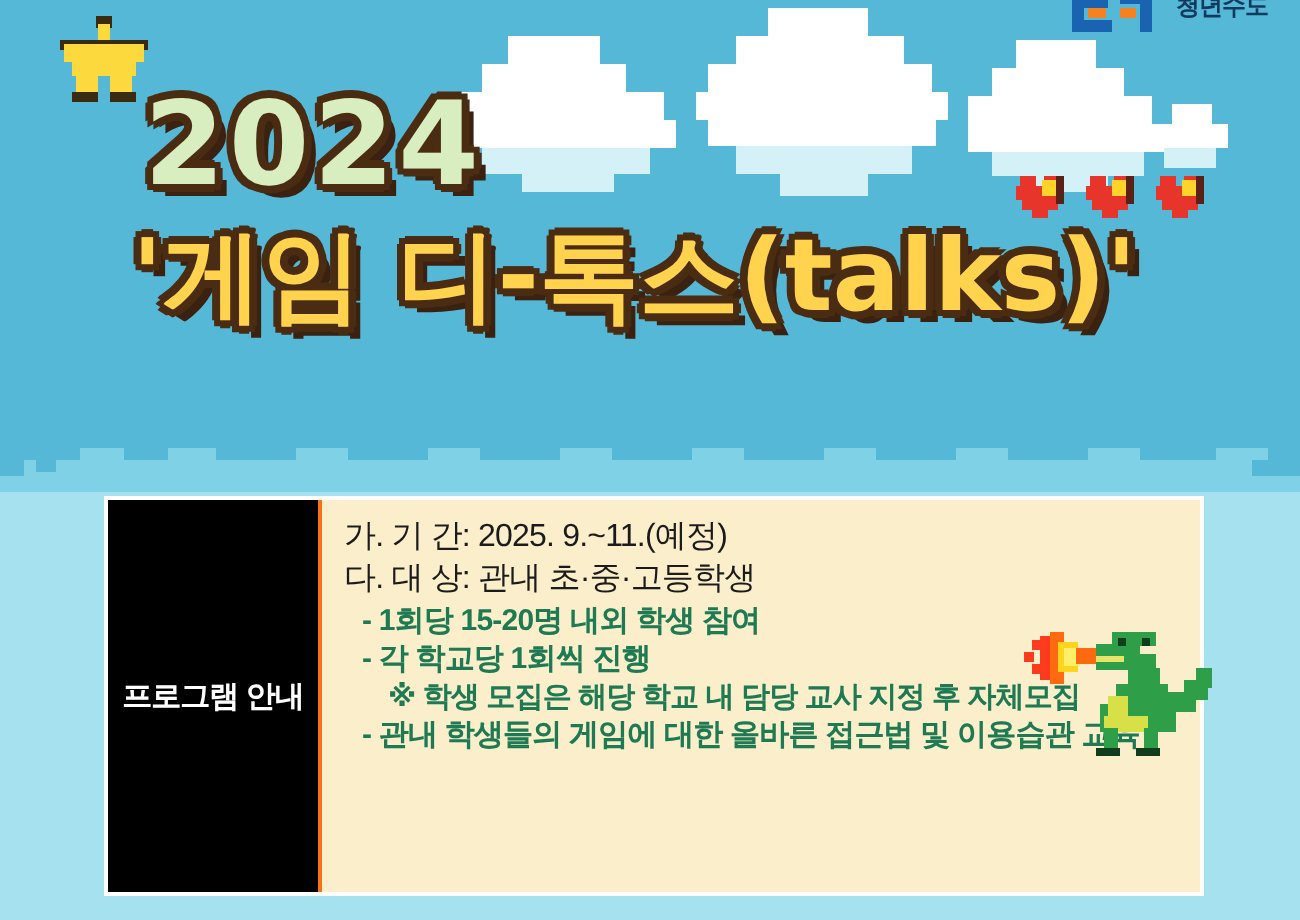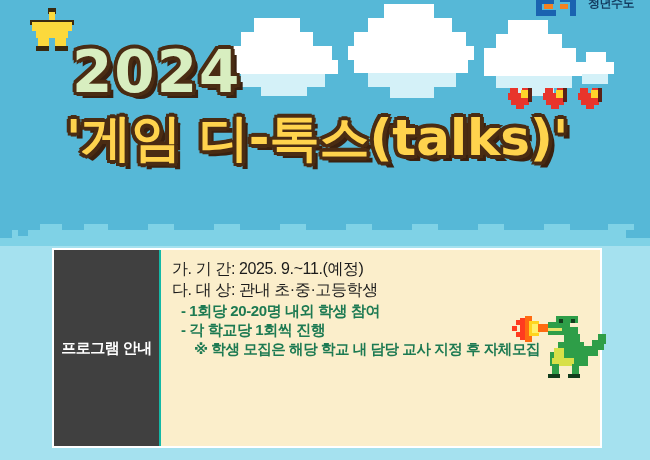--- a/index.html
+++ b/index.html
@@ -79,24 +79,24 @@
     font-size:12px;font-weight:bold;letter-spacing:-0.5px;white-space:nowrap;
   }
 
   
   .panel{
     position:absolute;left:52px;top:248px;width:550px;height:200px;
     background:#fbeecb;border:2px solid #ffffff;box-sizing:border-box;
     display:flex;
   }
   .panel-label{
-    width:105px;min-width:105px;background:#404040;
+    width:105px;min-width:105px;background:#000000;
     display:flex;align-items:center;justify-content:center;
     color:#ffffff;font-size:15px;font-weight:bold;letter-spacing:-0.5px;
-    border-right:2px solid #14b8a6;
+    border-right:2px solid #f97316;
   }
   .panel-body{
     flex:1;padding:9px 0 0 11px;position:relative;
   }
   .row{white-space:nowrap;line-height:1.30;letter-spacing:-0.4px;}
   .lvl1{font-size:16px;font-weight:normal;color:#1b1b1b;}
   .lvl2{font-size:15px;font-weight:bold;color:#1d7a52;padding-left:9px;}
   .lvl3{font-size:14.5px;font-weight:bold;color:#1d7a52;padding-left:22px;}
 
   
@@ -219,23 +219,24 @@
 
   <div class="year">2024</div>
   <div class="maintitle">'게임 디-톡스(talks)'</div>
 
 
   <div class="panel">
     <div class="panel-label">프로그램 안내</div>
     <div class="panel-body">
       <div class="row lvl1">가. 기 간: 2025. 9.~11.(예정)</div>
       <div class="row lvl1">다. 대 상: 관내 초·중·고등학생</div>
-      <div class="row lvl2">- 1회당 20-20명 내외 학생 참여</div>
+      <div class="row lvl2">- 1회당 15-20명 내외 학생 참여</div>
       <div class="row lvl2">- 각 학교당 1회씩 진행</div>
       <div class="row lvl3">※ 학생 모집은 해당 학교 내 담당 교사 지정 후 자체모집</div>
+      <div class="row lvl2">- 관내 학생들의 게임에 대한 올바른 접근법 및 이용습관 교육</div>
     </div>
   </div>
 
   <div class="dragon">
 
     <b style="left:0px;top:14px;width:5px;height:5px;background:#ff3b1f;"></b>
     <b style="left:4px;top:8px;width:5px;height:5px;background:#ff3b1f;"></b>
     <b style="left:4px;top:20px;width:5px;height:5px;background:#ff3b1f;"></b>
     <b style="left:8px;top:6px;width:6px;height:22px;background:#ff3b1f;"></b>
     <b style="left:13px;top:4px;width:7px;height:26px;background:#ff6a10;"></b>

